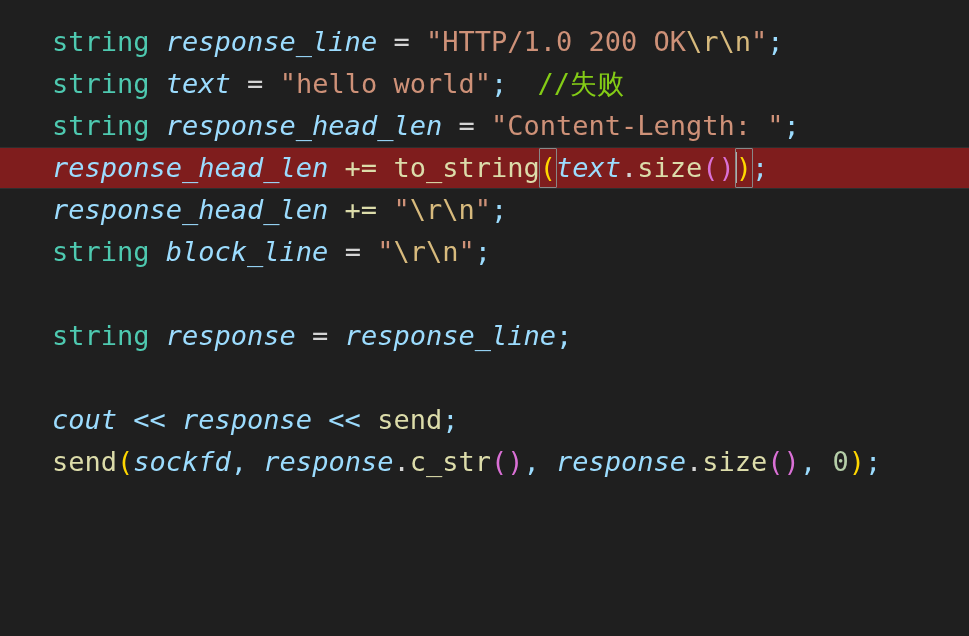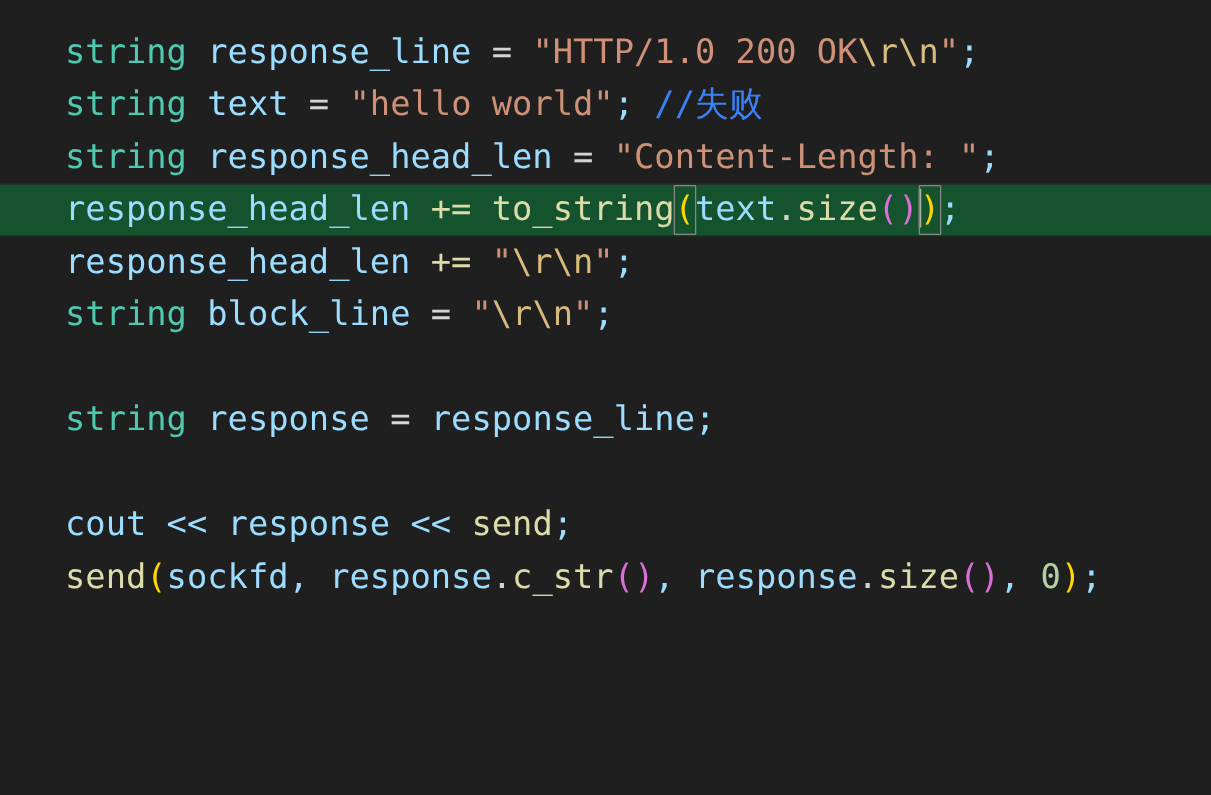--- a/index.html
+++ b/index.html
@@ -37,35 +37,35 @@
     line-height: 42px;
     font-size: 27px;
     letter-spacing: 0px;
     white-space: pre;
     padding-left: 52px;
     box-sizing: border-box;
     color: #cccccc;
   }
 
   .line.current {
-    background: #14532d;
+    background: #7f1d1d;
     box-shadow: inset 0 1px 0 0 #2e2e2e, inset 0 -1px 0 0 #2e2e2e;
   }
   .line.current .txt {
     position: relative;
     z-index: 2;
   }
 
   
   .kw-type   { color: #4ec9b0; }  
-  .var       { color: #9cdcfe; }  
+  .var       { color: #9cdcfe; font-style: italic; }  
   .fn        { color: #dcdcaa; }  
   .str       { color: #ce9178; }  
   .esc       { color: #d7ba7d; }  
-  .cmt       { color: #3b82f6; }  
+  .cmt       { color: #84cc16; margin-left: 14px; }  
   .op        { color: #d4d4d4; }  
   .op-y      { color: #dcdcaa; }  
   .num       { color: #b5cea8; }  
   .br1       { color: #ffd700; }  
   .br2       { color: #da70d6; }  
   .punc      { color: #9cdcfe; }  
 
   
   .bracket-match {
     display: inline-block;

